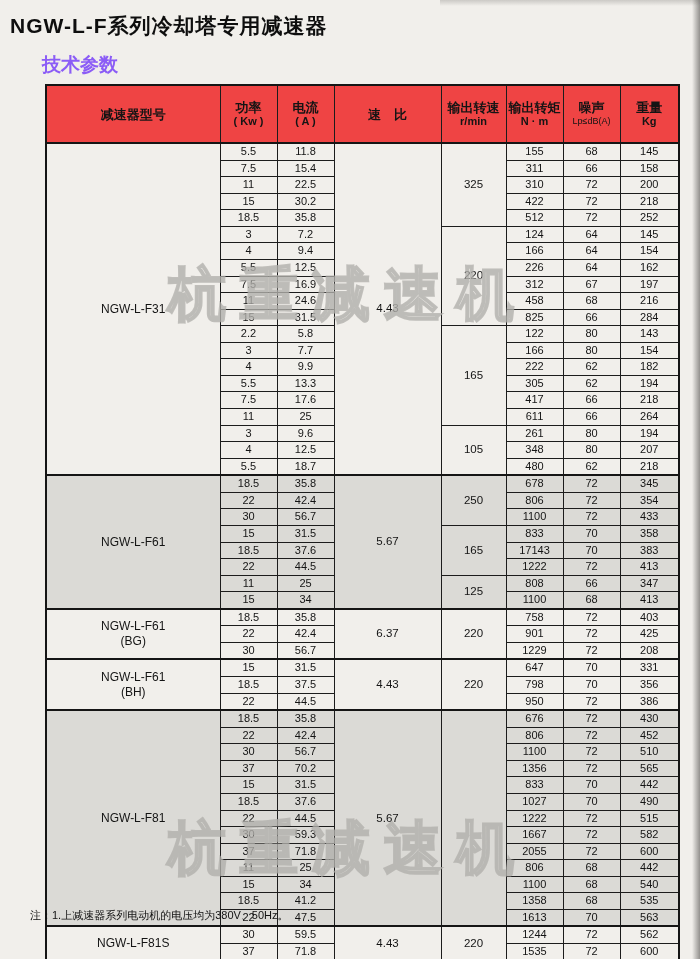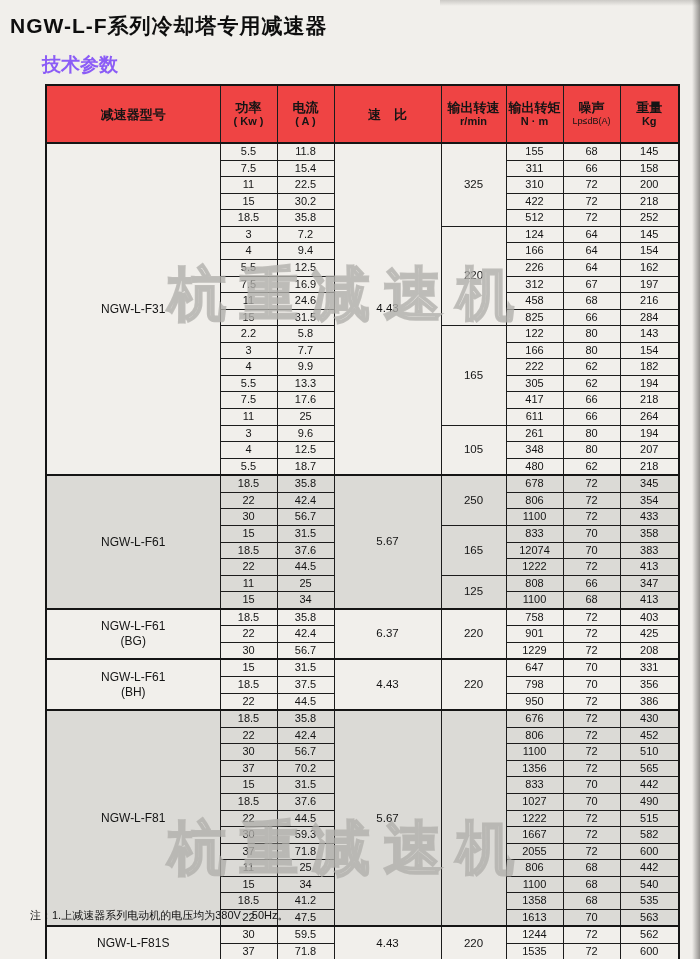--- a/index.html
+++ b/index.html
@@ -289,21 +289,21 @@
           <td>15</td>
           <td>31.5</td>
           <td rowspan="3" class="speed">165</td>
           <td>833</td>
           <td>70</td>
           <td>358</td>
         </tr>
         <tr class="shaded">
           <td>18.5</td>
           <td>37.6</td>
-          <td>12074</td>
+          <td>17143</td>
           <td>70</td>
           <td>383</td>
         </tr>
         <tr class="shaded">
           <td>22</td>
           <td>44.5</td>
           <td>1222</td>
           <td>72</td>
           <td>413</td>
         </tr>

